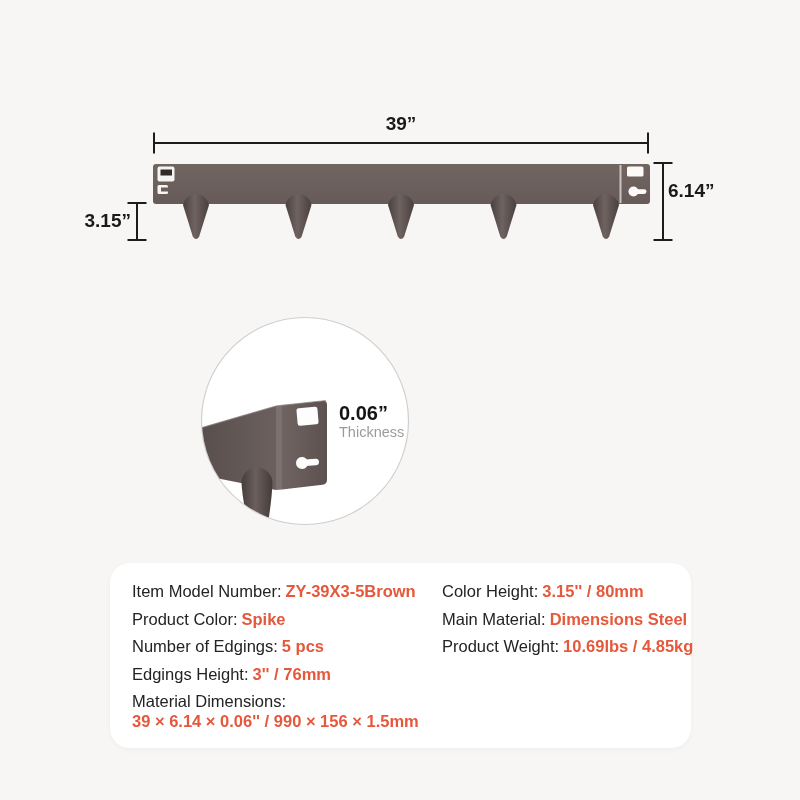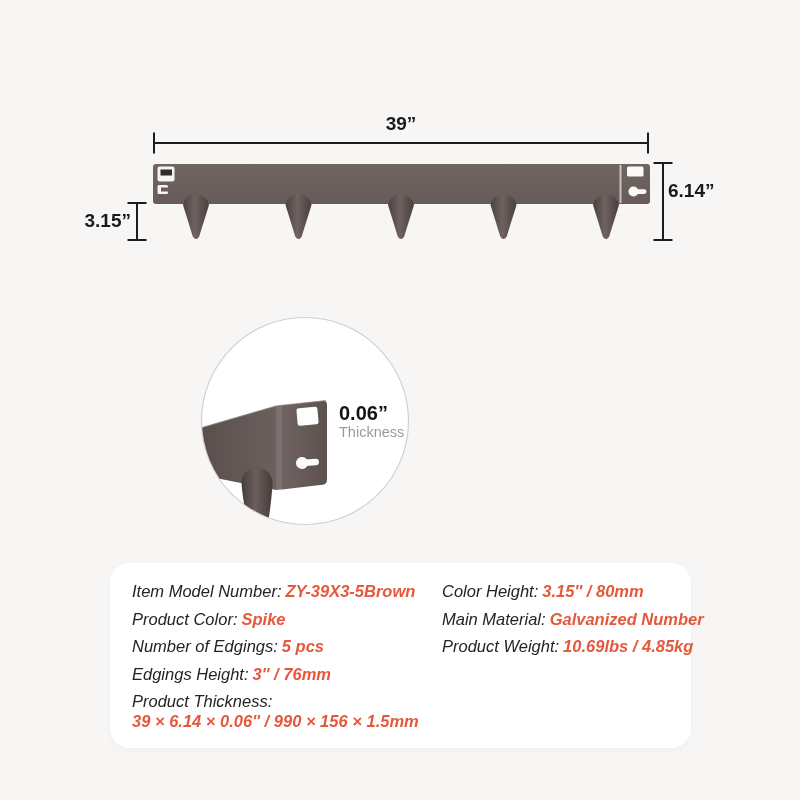--- a/index.html
+++ b/index.html
@@ -45,21 +45,20 @@
     top: 563px;
     width: 581px;
     height: 185px;
     background: #ffffff;
     border-radius: 20px;
     box-shadow: 0 2px 6px rgba(0,0,0,0.03);
   }
   .col {
     position: absolute;
     top: 15px;
-    font-style: italic;
   }
   .col-left  { left: 22px; }
   .col-right { left: 332px; }
   .spec-row {
     font-size: 16.5px;
     line-height: 27.5px;
     color: #232323;
     font-weight: 500;
     white-space: nowrap;
   }
@@ -192,29 +191,29 @@
       <div class="spec-row">
         <span class="lbl">Product Color:</span><span class="val">Spike</span>
       </div>
       <div class="spec-row">
         <span class="lbl">Number of Edgings:</span><span class="val">5 pcs</span>
       </div>
       <div class="spec-row">
         <span class="lbl">Edgings Height:</span><span class="val">3'' / 76mm</span>
       </div>
       <div class="spec-row spec-stacked">
-        <span class="lbl">Product Thickness:</span><span class="val">39 × 6.14 × 0.06'' / 990 × 156 × 1.5mm</span>
+        <span class="lbl">Material Dimensions:</span><span class="val">39 × 6.14 × 0.06'' / 990 × 156 × 1.5mm</span>
       </div>
     </div>
     <div class="col col-right">
       <div class="spec-row">
         <span class="lbl">Color Height:</span><span class="val">3.15'' / 80mm</span>
       </div>
       <div class="spec-row">
-        <span class="lbl">Main Material:</span><span class="val">Galvanized Number</span>
+        <span class="lbl">Main Material:</span><span class="val">Dimensions Steel</span>
       </div>
       <div class="spec-row">
         <span class="lbl">Product Weight:</span><span class="val">10.69lbs / 4.85kg</span>
       </div>
     </div>
   </div>
 
 </div>
 
 </body></html>

